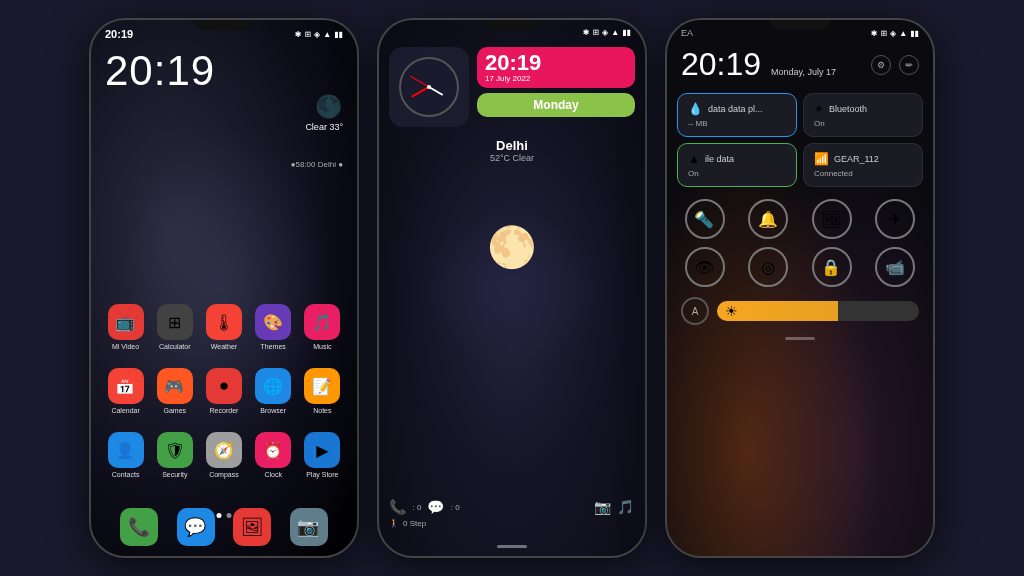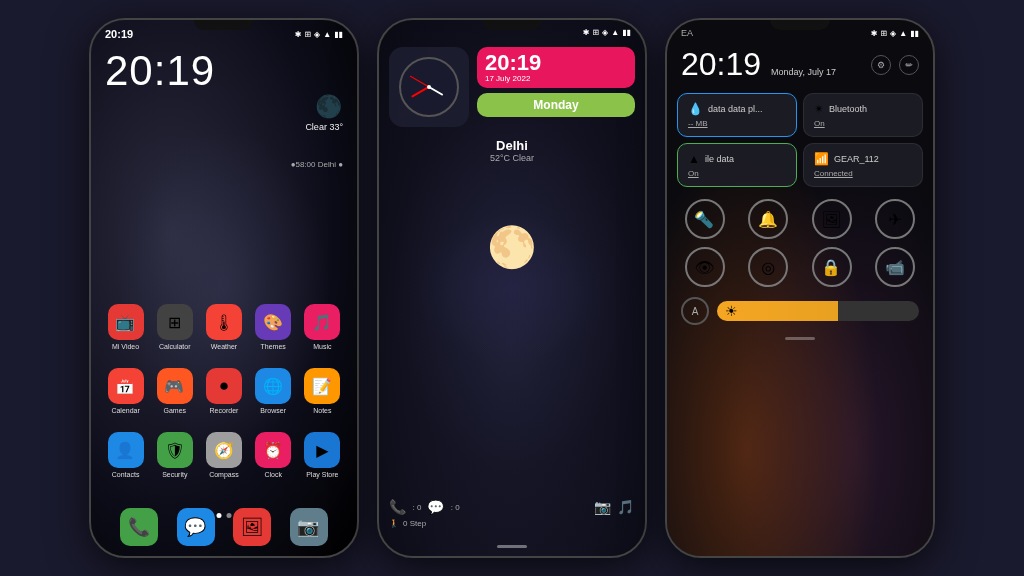--- a/index.html
+++ b/index.html
@@ -369,21 +369,21 @@
       border: 1px solid rgba(255,255,255,0.08);
     }
     .p3-tile-header {
       display: flex;
       align-items: center;
       gap: 5px;
       margin-bottom: 3px;
     }
     .p3-tile-icon { font-size: 12px; }
     .p3-tile-title { color: #ccc; font-size: 9px; }
-    .p3-tile-value { color: #aaa; font-size: 8px; text-decoration: underline; }
+    .p3-tile-value { color: #aaa; font-size: 8px; }
     .p3-tile.active-green { border-color: #4caf50; }
     .p3-tile.active-blue { border-color: #2196f3; }
 
     .p3-quick-icons {
       padding: 6px 10px;
       display: grid;
       grid-template-columns: repeat(4, 1fr);
       gap: 8px;
       position: relative;
       z-index: 5;

